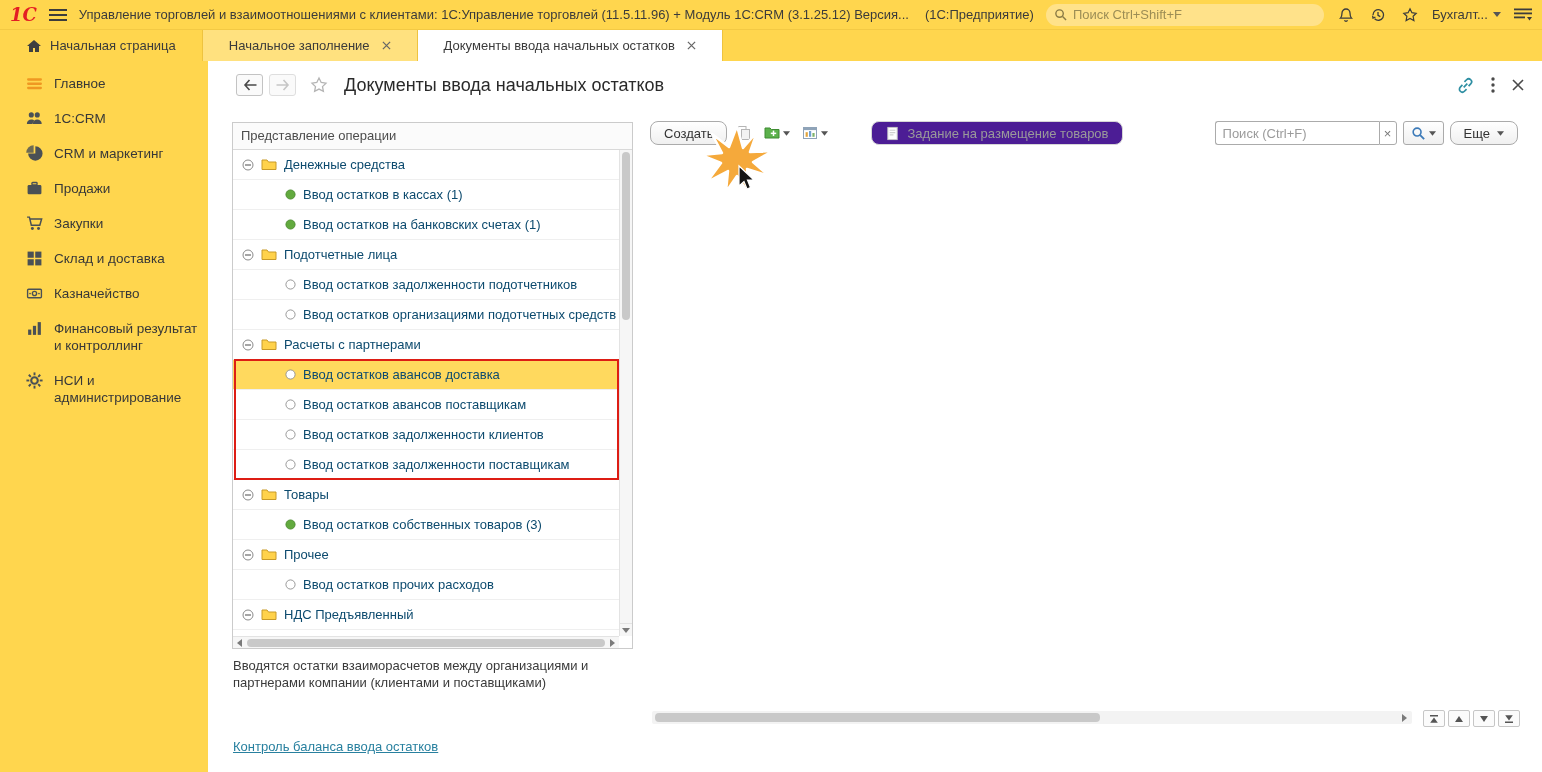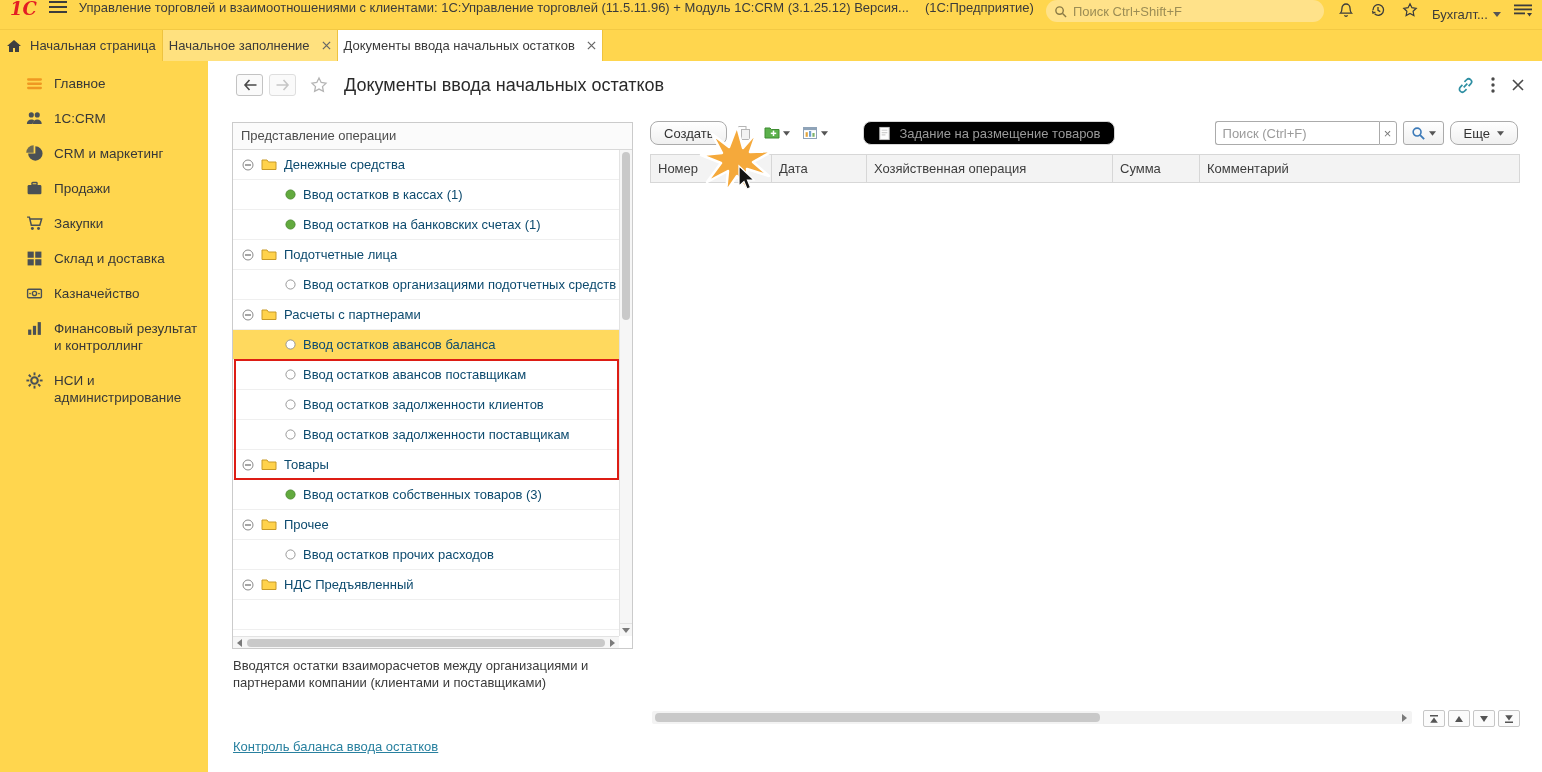--- a/index.html
+++ b/index.html
@@ -1,34 +1,34 @@
 <!DOCTYPE html>
 <html><head>
 <meta charset="utf-8">
 <style>
 *{margin:0;padding:0;box-sizing:border-box}
 html,body{width:1542px;height:772px}
 body{font-family:"Liberation Sans","DejaVu Sans",sans-serif;font-size:13px;color:#333;background:#fff;overflow:hidden;position:relative}
 svg{display:block}
 
 
-.topbar{position:absolute;left:0;top:0;width:100%;height:30px;background:#ffd64e;border-bottom:1px solid #f3c944;display:flex;padding:0 12px 0 10px;gap:12px;z-index:6}
+.topbar{position:absolute;left:0;top:0;width:100%;height:30px;background:#ffd64e;border-bottom:1px solid #f3c944;display:flex;align-items:center;padding:0 12px 0 10px;gap:12px;z-index:6}
 .logo{font-family:"DejaVu Serif",serif;font-weight:bold;font-style:italic;color:#e31e24;font-size:18px;line-height:1;flex:none}
 .burger{cursor:pointer;flex:none}
 .top-title{white-space:nowrap;color:#3b3b3b;overflow:hidden;flex:none}
 .tt-gap{display:inline-block;width:16px}
 .top-search{margin-left:auto;flex:none;width:278px;height:22px;background:#ffe28a;border-radius:11px;display:flex;align-items:center;gap:6px;padding:0 8px}
 .top-search input{border:none;background:transparent;outline:none;font:inherit;color:#555;width:100%}
 .top-search input::placeholder{color:#9c8d55}
 .top-ico{width:20px;height:20px;display:flex;align-items:center;justify-content:center;cursor:pointer;flex:none}
 .top-user{display:flex;align-items:center;gap:5px;cursor:pointer;white-space:nowrap;color:#3b3b3b;flex:none}
 
 
 .tabbar{position:absolute;left:0;top:30px;width:100%;height:31px;background:#ffd64e;display:flex;z-index:5}
-.tab{display:flex;align-items:center;gap:8px;padding:0 6px;cursor:pointer;border-right:1px solid #eec33f;color:#3b3b3b;white-space:nowrap}
+.tab{display:flex;align-items:center;gap:8px;padding:0 26px;cursor:pointer;border-right:1px solid #eec33f;color:#3b3b3b;white-space:nowrap}
 .tab.dim{background:rgba(255,255,255,.28)}
 .tab.active{background:#fff}
 .tab-close{margin-left:4px;display:flex;align-items:center;cursor:pointer}
 
 
 .sidebar{position:absolute;left:0;top:61px;width:208px;bottom:0;background:#ffd64e;padding-top:5px;z-index:4}
 .side-item{display:flex;gap:11px;padding:9px 10px 9px 25px;cursor:pointer;align-items:flex-start}
 .side-item .ic{flex:none;width:18px;height:18px;display:flex;align-items:center;justify-content:center;margin-top:-1px}
 .side-item .lb{font-size:13.5px;line-height:17px;color:#383838}
 
@@ -58,21 +58,21 @@
 .tree-hscroll{position:absolute;left:0;right:13px;bottom:0;height:12px;background:#f6f6f6;border-top:1px solid #e3e3e3;display:flex;align-items:center}
 .tree-hscroll .harrow{width:13px;height:100%;display:flex;align-items:center;justify-content:center;cursor:pointer;flex:none}
 .tree-hscroll .hthumb{flex:1;height:8px;background:#c9c9c9;border-radius:4px;margin:0 1px;cursor:pointer}
 
 .tree-desc{position:absolute;left:25px;top:596px;width:402px;line-height:17px;color:#3a3a3a}
 .footer-link{position:absolute;left:25px;top:678px;color:#28809f;text-decoration:underline;cursor:pointer}
 
 
 .toolbar{position:absolute;left:442px;top:58px;right:24px;height:28px;display:flex;align-items:center;gap:6px}
 .btn{height:24px;border:1px solid #ababab;border-radius:8px;background:linear-gradient(#fff,#f0f0f0);padding:0 13px;font:inherit;color:#333;cursor:pointer;display:flex;align-items:center;gap:7px;white-space:nowrap}
-.btn.dis{color:#9a9a9a;border-color:#d6d6d6;background:#000000;cursor:default;margin-left:26px}
+.btn.dis{color:#9a9a9a;border-color:#d6d6d6;background:#4c1d95;cursor:default;margin-left:34px}
 .tbtn{height:24px;display:flex;align-items:center;gap:3px;padding:0 3px;cursor:pointer;border-radius:3px}
 .boxed{border:1px solid #ababab;background:linear-gradient(#fff,#f0f0f0);padding:0 7px}
 .spacer{flex:1}
 .searchwrap{display:flex;align-items:flex-start}
 .searchwrap input{width:164px;height:24px;border:1px solid #ababab;border-right:none;border-radius:3px 0 0 3px;padding:0 7px;font:inherit;color:#444;outline:none}
 .searchwrap input::placeholder{color:#9b9b9b}
 .searchwrap .clear{width:18px;height:24px;border:1px solid #ababab;border-radius:0 3px 3px 0;display:flex;align-items:center;justify-content:center;color:#777;background:#fff;cursor:pointer;font-size:13px}
 
 
 .grid-header{position:absolute;left:442px;top:93px;right:22px;height:29px;display:flex;background:#f3f3f3;border:1px solid #d7d7d7}
@@ -380,20 +380,28 @@
             </svg>
           </span>
           <span class="lbl">Подотчетные лица</span>
         </div>
         <div class="tree-row item">
           <span class="ico">
             <svg viewBox="0 0 12 12" width="11" height="11">
               <circle cx="6" cy="6" r="5" fill="#fff" stroke="#8f8f8f"></circle>
             </svg>
           </span>
+          <span class="lbl">Ввод остатков задолженности подотчетников</span>
+        </div>
+        <div class="tree-row item">
+          <span class="ico">
+            <svg viewBox="0 0 12 12" width="11" height="11">
+              <circle cx="6" cy="6" r="5" fill="#fff" stroke="#8f8f8f"></circle>
+            </svg>
+          </span>
           <span class="lbl">Ввод остатков организациями подотчетных средств</span>
         </div>
         <div class="tree-row folder">
           <span class="ico">
             <svg viewBox="0 0 12 12" width="12" height="12">
               <circle cx="6" cy="6" r="5" fill="#fff" stroke="#8b8b8b"></circle>
               <rect x="3" y="5.4" width="6" height="1.2" fill="#6b6b6b"></rect>
             </svg>
           </span>
           <span class="ico">
@@ -402,21 +410,21 @@
             </svg>
           </span>
           <span class="lbl">Расчеты с партнерами</span>
         </div>
         <div class="tree-row item selected red-marked">
           <span class="ico">
             <svg viewBox="0 0 12 12" width="11" height="11">
               <circle cx="6" cy="6" r="5" fill="#fff" stroke="#8f8f8f"></circle>
             </svg>
           </span>
-          <span class="lbl">Ввод остатков авансов баланса</span>
+          <span class="lbl">Ввод остатков авансов доставка</span>
         </div>
         <div class="tree-row item red-marked">
           <span class="ico">
             <svg viewBox="0 0 12 12" width="11" height="11">
               <circle cx="6" cy="6" r="5" fill="#fff" stroke="#8f8f8f"></circle>
             </svg>
           </span>
           <span class="lbl">Ввод остатков авансов поставщикам</span>
         </div>
         <div class="tree-row item red-marked">
@@ -590,27 +598,20 @@
     <button class="btn">
       <span>Еще</span>
       <span>
           <svg viewBox="0 0 8 5" width="7" height="5">
             <path d="M0 0h8L4 5z" fill="#555"></path>
           </svg>
         </span>
     </button>
   </div>
 
-  <div class="grid-header">
-      <div class="th">Номер</div>
-      <div class="th">Дата</div>
-      <div class="th">Хозяйственная операция</div>
-      <div class="th">Сумма</div>
-      <div class="th">Комментарий</div>
-    </div>
   <div class="grid-body"></div>
 
   <div class="grid-hscroll">
     <div class="hthumb"></div>
     <div class="harrow">
         <svg viewBox="0 0 5 8" width="5" height="8">
           <path d="M0 0v8L5 4z" fill="#7a7a7a"></path>
         </svg>
       </div>
   </div>

